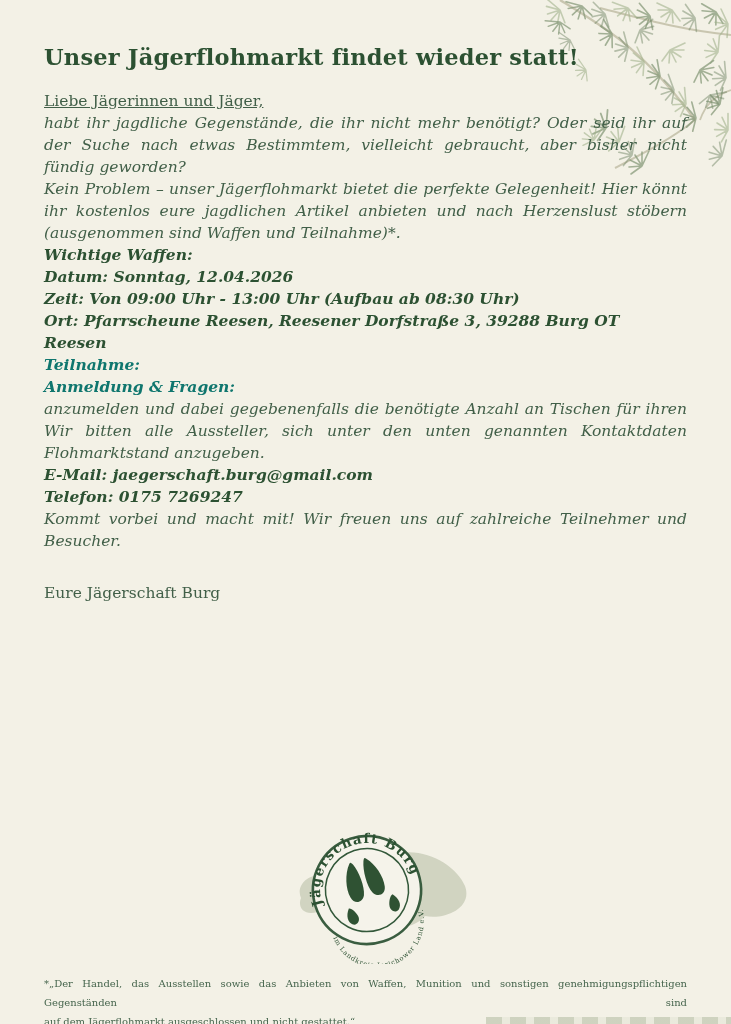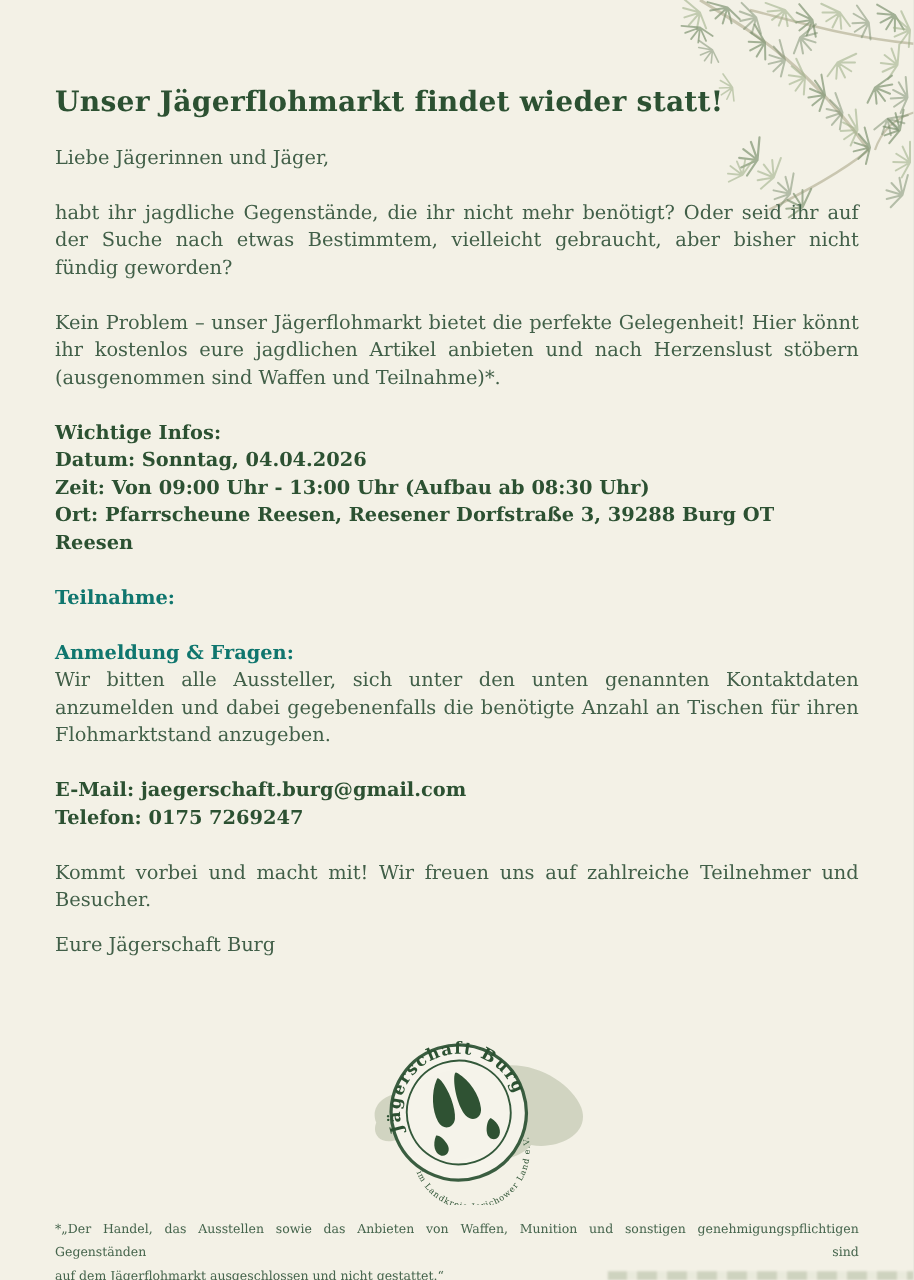--- a/index.html
+++ b/index.html
@@ -10,48 +10,48 @@
   .page{
     position:relative;
     width:731px;height:1024px;
     margin:0 auto;
     background:#f3f1e6;
     overflow:hidden;
     color:#415f48;
   }
   .content{
     position:relative;
-    padding:67px 44px 0 44px;
+    padding:42px 44px 0 44px;
     width:643px;
     z-index:2;
   }
   .title{
     margin:0;
     font-size:22.5px;
     line-height:30px;
     font-weight:bold;
     color:#2c5132;
     letter-spacing:.2px;
   }
-  .block{margin-top:22px;}
-  .greeting{margin-top:18px;font-size:15.5px;line-height:22px;}
+  .block{font-style:italic;}
+  .greeting{margin-top:18px;font-size:15.5px;line-height:22px;text-decoration:underline;}
   .para{font-size:15.5px;line-height:22px;}
   .jline{text-align:justify;text-align-last:justify;}
   .jline.last{text-align-last:left;}
   .bold-block div, .bold-line{
     font-weight:bold;
     color:#2c5132;
     font-size:15.5px;line-height:22px;
   }
   .sec-heading{
     font-weight:bold;color:#0f766e;
     font-size:15.5px;line-height:22px;
   }
   .plain-line{font-size:15.5px;line-height:22px;}
-  .signature-row{margin-top:14px;font-size:15.5px;line-height:22px;}
+  .signature-row{margin-top:30px;font-size:15.5px;line-height:22px;}
   .footnote{
     position:absolute;left:44px;right:44px;top:974px;
     font-size:10px;line-height:19px;color:#46654d;
     z-index:2;
   }
   
   .branch-svg{position:absolute;top:0;right:0;z-index:1;}
   .n1{stroke:#87997a;opacity:.75;}
   .n2{stroke:#a2b28c;opacity:.6;}
   .n3{stroke:#76896a;opacity:.5;}
@@ -129,36 +129,36 @@
         <div class="jline last">fündig geworden?</div>
       </div>
 
     <div class="para block">
         <div class="jline">Kein Problem – unser Jägerflohmarkt bietet die perfekte Gelegenheit! Hier könnt</div>
         <div class="jline">ihr kostenlos eure jagdlichen Artikel anbieten und nach Herzenslust stöbern</div>
         <div class="jline last">(ausgenommen sind Waffen und Teilnahme)*.</div>
       </div>
 
     <div class="bold-block block">
-      <div>Wichtige Infos:</div>
-      <div>Datum: Sonntag, 04.04.2026</div>
+      <div>Wichtige Waffen:</div>
+      <div>Datum: Sonntag, 12.04.2026</div>
       <div>Zeit: Von 09:00 Uhr - 13:00 Uhr (Aufbau ab 08:30 Uhr)</div>
       <div>Ort: Pfarrscheune Reesen, Reesener Dorfstraße 3, 39288 Burg OT Reesen</div>
     </div>
 
     <div class="block">
       <div class="sec-heading">Teilnahme:</div>
     </div>
 
 
     <div class="block">
       <div class="sec-heading">Anmeldung &amp; Fragen:</div>
       <div class="para">
+          <div class="jline">anzumelden und dabei gegebenenfalls die benötigte Anzahl an Tischen für ihren</div>
           <div class="jline">Wir bitten alle Aussteller, sich unter den unten genannten Kontaktdaten</div>
-          <div class="jline">anzumelden und dabei gegebenenfalls die benötigte Anzahl an Tischen für ihren</div>
           <div class="jline last">Flohmarktstand anzugeben.</div>
         </div>
     </div>
 
     <div class="bold-block block">
       <div>E-Mail: jaegerschaft.burg@gmail.com</div>
       <div>Telefon: 0175 7269247</div>
     </div>
 
     <div class="para block">

